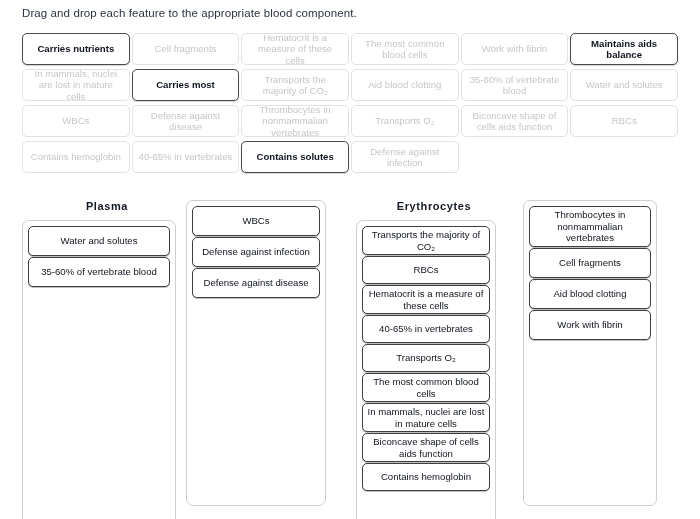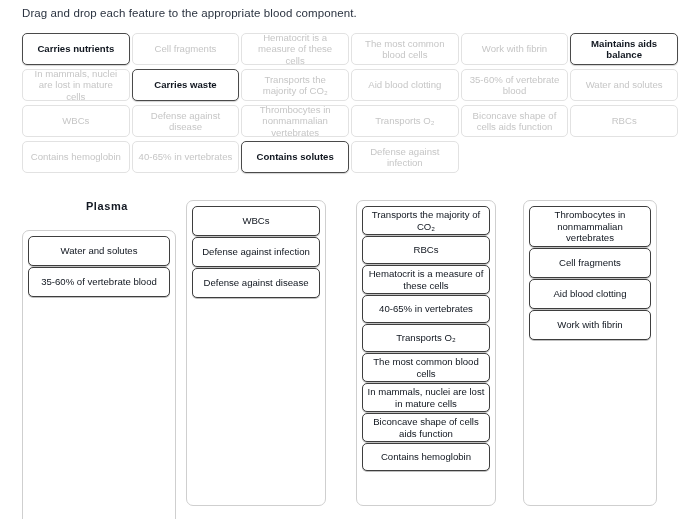--- a/index.html
+++ b/index.html
@@ -74,21 +74,21 @@
   .zone-col {
     position: absolute;
     top: 200px;
   }
   .zone-title {
     text-align: center;
     font-size: 11px;
     font-weight: 700;
     color: #141a24;
     letter-spacing: 0.6px;
-    margin-bottom: 18px;
+    margin-bottom: 8px;
     padding-left: 16px;
   }
   .dropzone {
     box-sizing: border-box;
     border: 1px solid #cfcfcf;
     border-radius: 7px;
     background: #ffffff;
     padding: 5px;
     height: 306px;
     display: flex;
@@ -129,21 +129,21 @@
 <div id="instruction">Drag and drop each feature to the appropriate blood component.</div>
 
 <div id="source-grid">
     <div class="tile active">Carries nutrients</div>
     <div class="tile used">Cell fragments</div>
     <div class="tile used">Hematocrit is a measure of these cells</div>
     <div class="tile used">The most common blood cells</div>
     <div class="tile used">Work with fibrin</div>
     <div class="tile active">Maintains aids balance</div>
     <div class="tile used">In mammals, nuclei are lost in mature cells</div>
-    <div class="tile active">Carries waste</div>
+    <div class="tile active">Carries most</div>
     <div class="tile used">Transports the majority of CO₂</div>
     <div class="tile used">Aid blood clotting</div>
     <div class="tile used">35-60% of vertebrate blood</div>
     <div class="tile used">Water and solutes</div>
     <div class="tile used">WBCs</div>
     <div class="tile used">Defense against disease</div>
     <div class="tile used">Thrombocytes in nonmammalian vertebrates</div>
     <div class="tile used">Transports O₂</div>
     <div class="tile used">Biconcave shape of cells aids function</div>
     <div class="tile used">RBCs</div>
@@ -166,20 +166,21 @@
 
 <div class="zone-col" id="col-leukocytes">
   <div class="dropzone">
       <div class="placed">WBCs</div>
       <div class="placed">Defense against infection</div>
       <div class="placed">Defense against disease</div>
     </div>
 </div>
 
 <div class="zone-col" id="col-erythrocytes">
+  <div class="zone-title">Erythrocytes</div>
   <div class="dropzone">
       <div class="placed">Transports the majority of CO₂</div>
       <div class="placed">RBCs</div>
       <div class="placed">Hematocrit is a measure of these cells</div>
       <div class="placed">40-65% in vertebrates</div>
       <div class="placed">Transports O₂</div>
       <div class="placed">The most common blood cells</div>
       <div class="placed">In mammals, nuclei are lost in mature cells</div>
       <div class="placed">Biconcave shape of cells aids function</div>
       <div class="placed">Contains hemoglobin</div>

